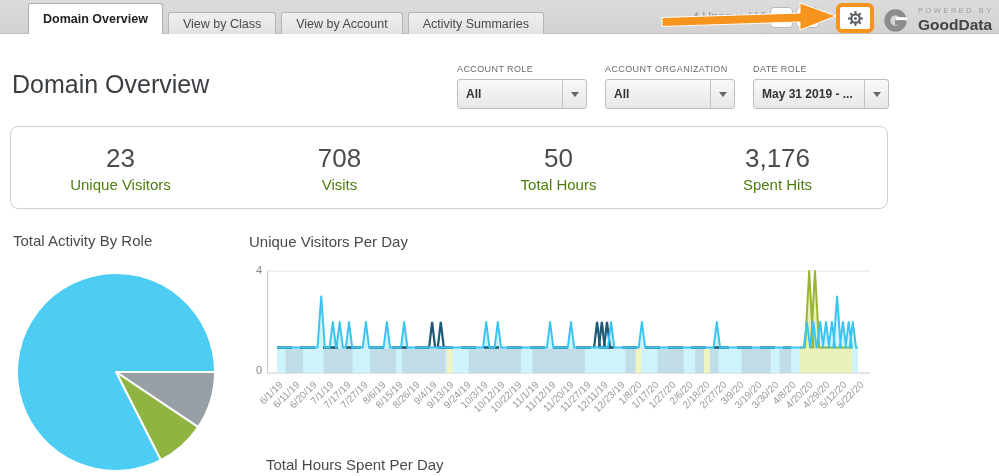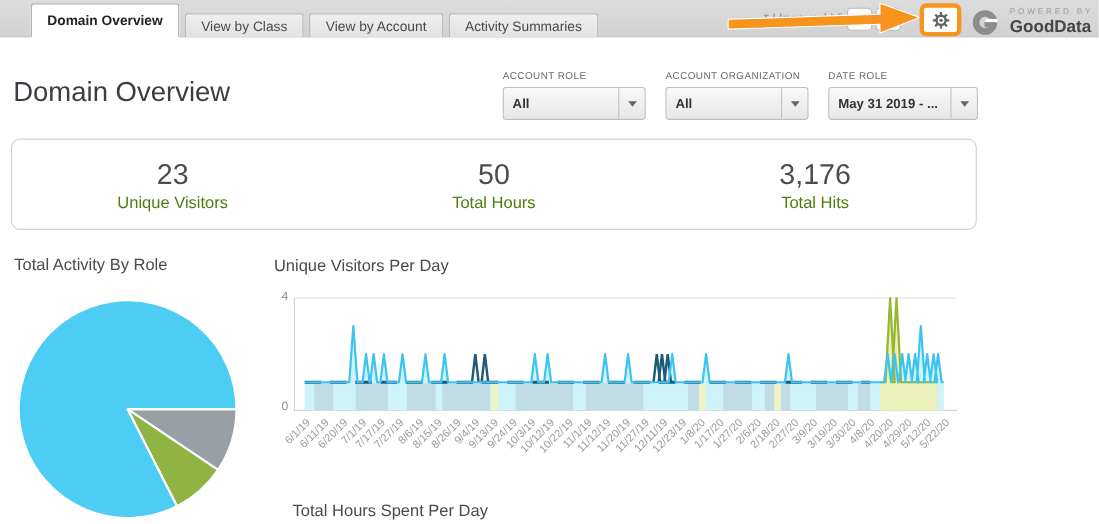--- a/index.html
+++ b/index.html
@@ -142,26 +142,30 @@
         </div>
     </div>
   </div>
 
   <div class="kpi-card">
     <div class="kpi">
       <div class="kpi-value">23</div>
       <div class="kpi-label">Unique Visitors</div>
     </div>
     <div class="kpi">
+      <div class="kpi-value">708</div>
+      <div class="kpi-label">Visits</div>
+    </div>
+    <div class="kpi">
       <div class="kpi-value">50</div>
       <div class="kpi-label">Total Hours</div>
     </div>
     <div class="kpi">
       <div class="kpi-value">3,176</div>
-      <div class="kpi-label">Total Hits</div>
+      <div class="kpi-label">Spent Hits</div>
     </div>
   </div>
 
   <div class="chart-title" id="pie-title">Total Activity By Role</div>
   <svg id="pie-svg" width="202" height="204">
       <path d="M101,100 L200.0,100.0 A99,99 0 0 1 183.2,155.1 Z" fill="#98A0A6" stroke="#ffffff" stroke-width="2" stroke-linejoin="round"></path>
       <path d="M101,100 L183.2,155.1 A99,99 0 0 1 145.9,188.2 Z" fill="#8FB441" stroke="#ffffff" stroke-width="2" stroke-linejoin="round"></path>
       <path d="M101,100 L145.9,188.2 A99,99 0 1 1 200.0,100.0 Z" fill="#4ECDF4" stroke="#ffffff" stroke-width="2" stroke-linejoin="round"></path>
     </svg>
 

